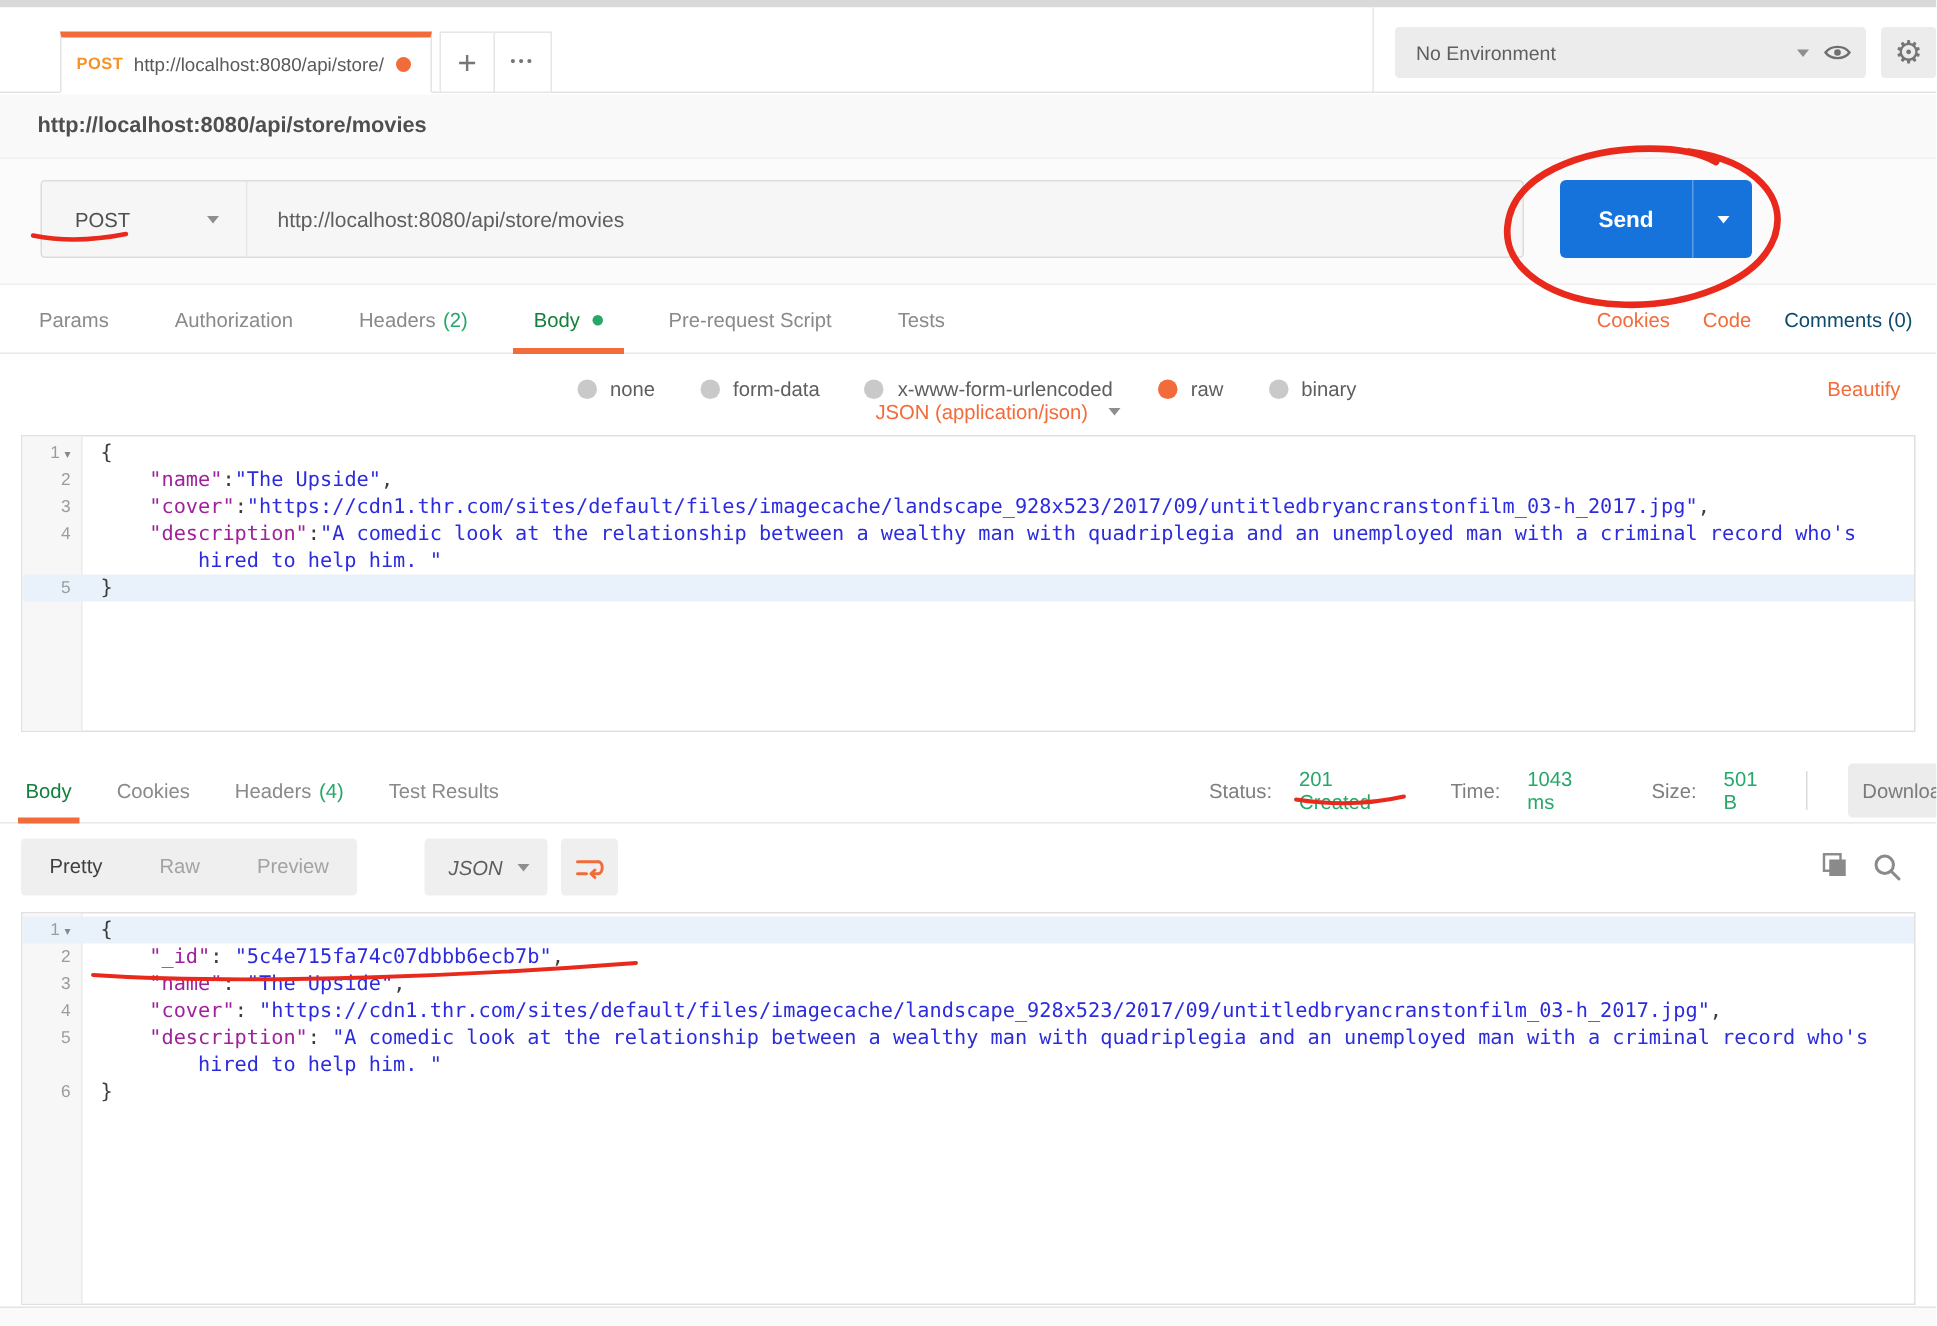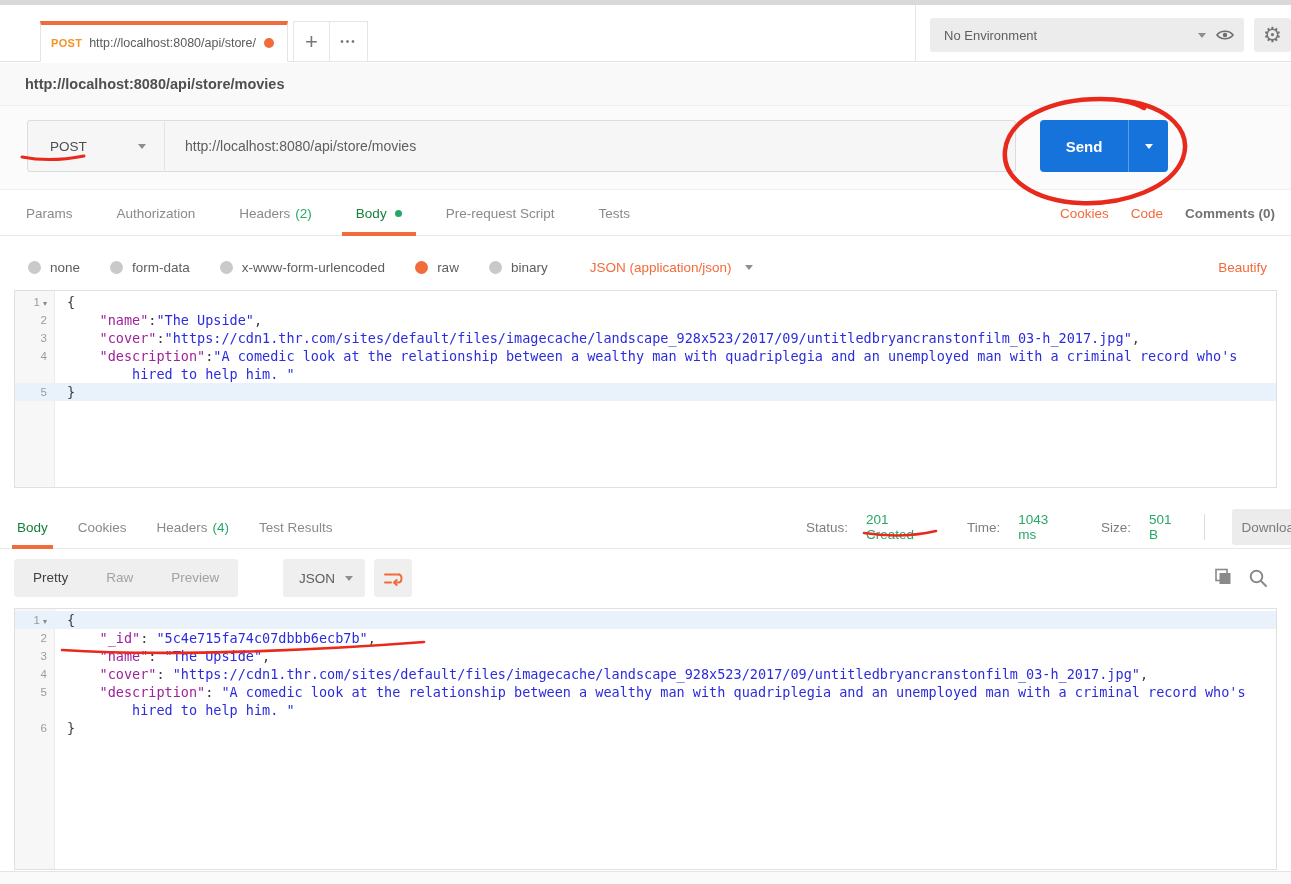--- a/index.html
+++ b/index.html
@@ -55,25 +55,25 @@
   
   .req-tabs-row { position:absolute; left:0; top:190px; width:1291px; height:46px; background:#fff; border-bottom:1px solid #e8e8e8; }
   .ptabs { position:absolute; left:4px; top:0; height:46px; display:flex; }
   .ptab { position:relative; height:46px; display:flex; align-items:center; padding:0 22px; font-size:13.5px; color:#8a8a8a; cursor:default; }
   .ptab.active { color:#15803d; }
   .ptab.active::after { content:""; position:absolute; left:8px; right:8px; bottom:0; height:4px; background:var(--c-orange); }
   .ptab .count { color:var(--c-green); margin-left:5px; }
   .ptab .gdot { width:7px; height:7px; border-radius:50%; background:var(--c-green); margin-left:8px; }
   .rlinks { position:absolute; right:16px; top:0; height:46px; display:flex; align-items:center; gap:22px; }
   .rlink { font-size:13.5px; color:var(--c-orange); }
-  .rlink.muted { color:#737373;font-weight:bold; }
-
-  
-  .modes-row { position:absolute; left:0; top:240px; width:1291px; height:54px; background:#fff;
-               display:flex; align-items:center; padding-left:28px; }
+  .rlink.muted { color:#0c4a6e; }
+
+  
+  .modes-row { position:absolute; left:0; top:252px; width:1291px; height:54px; background:#fff;
+               display:flex; align-items:center; padding-left:28px;flex-direction:column; }
   .mode { display:flex; align-items:center; margin-right:30px; }
   .radio { width:13px; height:13px; border-radius:50%; background:#c9c9c9; }
   .mode.sel .radio { background:var(--c-orange); }
   .mode .mlbl { margin-left:9px; font-size:13.5px; color:#5e5e5e; }
   .content-type { display:flex; align-items:center; margin-left:12px; font-size:13.5px; color:var(--c-orange); }
   .content-type .caret { margin-left:14px; }
   .beautify { position:absolute; right:24px; font-size:13.5px; color:var(--c-orange); }
 
   
   .editor { position:absolute; left:14px; width:1263px; border:1px solid #e0e0e0; background:#fff; }
@@ -105,21 +105,21 @@
   .download-btn { width:98px; height:36px; background:#ececec; border-radius:3px; display:flex; align-items:center; justify-content:center;
                   color:#7b7b7b; font-size:13.5px; }
 
   
   .resp-toolbar { position:absolute; left:0; top:556px; width:1291px; height:44px; background:#fff; }
   .view-group { position:absolute; left:14px; top:3px; height:38px; background:#efefef; border-radius:3px; display:flex; }
   .vtab { padding:0 19px; line-height:38px; font-size:13.5px; color:#a3a3a3; }
   .vtab.active { color:#3f3f3f; }
   .format-select { position:absolute; left:283px; top:3px; width:82px; height:38px; background:#efefef; border-radius:3px;
                    display:flex; align-items:center; padding:0 12px 0 16px; font-size:13.5px; color:#5d5d5d; }
-  .format-select .lbl { flex:1; }
+  .format-select .lbl { flex:1;font-style:italic; }
   .wrap-btn { position:absolute; left:374px; top:3px; width:38px; height:38px; background:#efefef; border-radius:3px;
               display:flex; align-items:center; justify-content:center; }
   .tool-icon { position:absolute; top:10px; }
   .copy-icon { left:1211px; }
   .search-icon { left:1246px; }
 
   .bottom-strip { position:absolute; left:0; top:871px; width:1291px; height:13px; background:#fafafa; border-top:1px solid #e4e4e4; }
 
   .annotations { position:absolute; left:0; top:0; width:1291px; height:884px; pointer-events:none; z-index:50; }
   .annotations path { fill:none; stroke:var(--c-red); stroke-linecap:round; }

